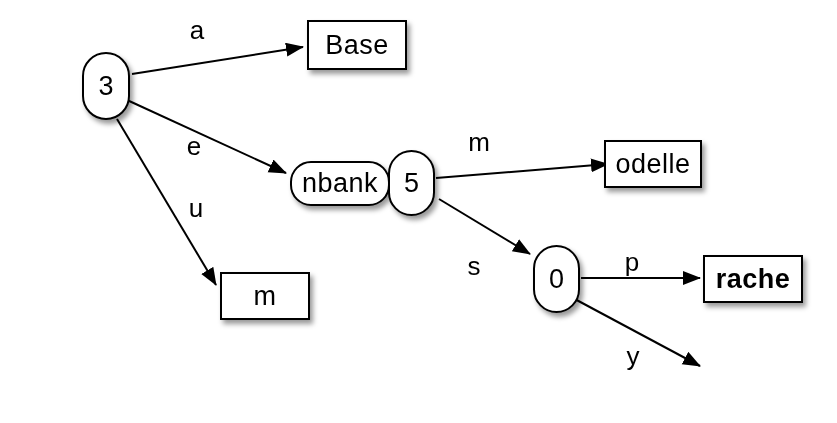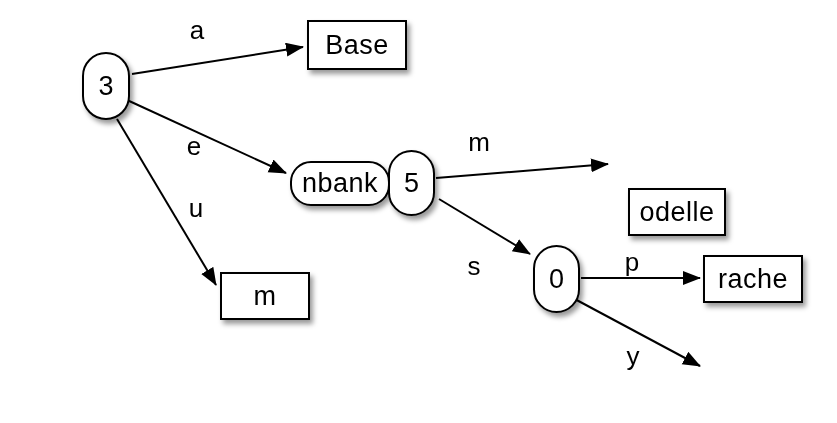--- a/index.html
+++ b/index.html
@@ -85,33 +85,33 @@
     <span>Base</span>
   </div>
 
   <div class="node-box" style="left:290px; top:161px; width:100px; height:45px;border-radius:21px;">
     <span>nbank</span>
   </div>
   <div class="node-capsule" style="left:388px; top:150px; width:47px; height:66px;">
     <span>5</span>
   </div>
 
-  <div class="node-box" style="left:628px; top:140px; width:98px; height:48px;margin-top:48px;">
+  <div class="node-box" style="left:604px; top:140px; width:98px; height:48px;">
     <span>odelle</span>
   </div>
 
   <div class="node-box" style="left:220px; top:272px; width:90px; height:48px;">
     <span>m</span>
   </div>
 
   <div class="node-capsule" style="left:533px; top:245px; width:47px; height:68px;">
     <span>0</span>
   </div>
 
-  <div class="node-box" style="left:703px; top:255px; width:100px; height:48px;">
+  <div class="node-box" style="left:703px; top:255px; width:100px; height:48px;font-weight:bold;">
     <span>rache</span>
   </div>
 
 
   <span class="edge-label" style="left:197px; top:30px;">a</span>
   <span class="edge-label" style="left:194px; top:146px;">e</span>
   <span class="edge-label" style="left:196px; top:208px;">u</span>
   <span class="edge-label" style="left:479px; top:142px;">m</span>
   <span class="edge-label" style="left:474px; top:266px;">s</span>
   <span class="edge-label" style="left:632px; top:262px;">p</span>

